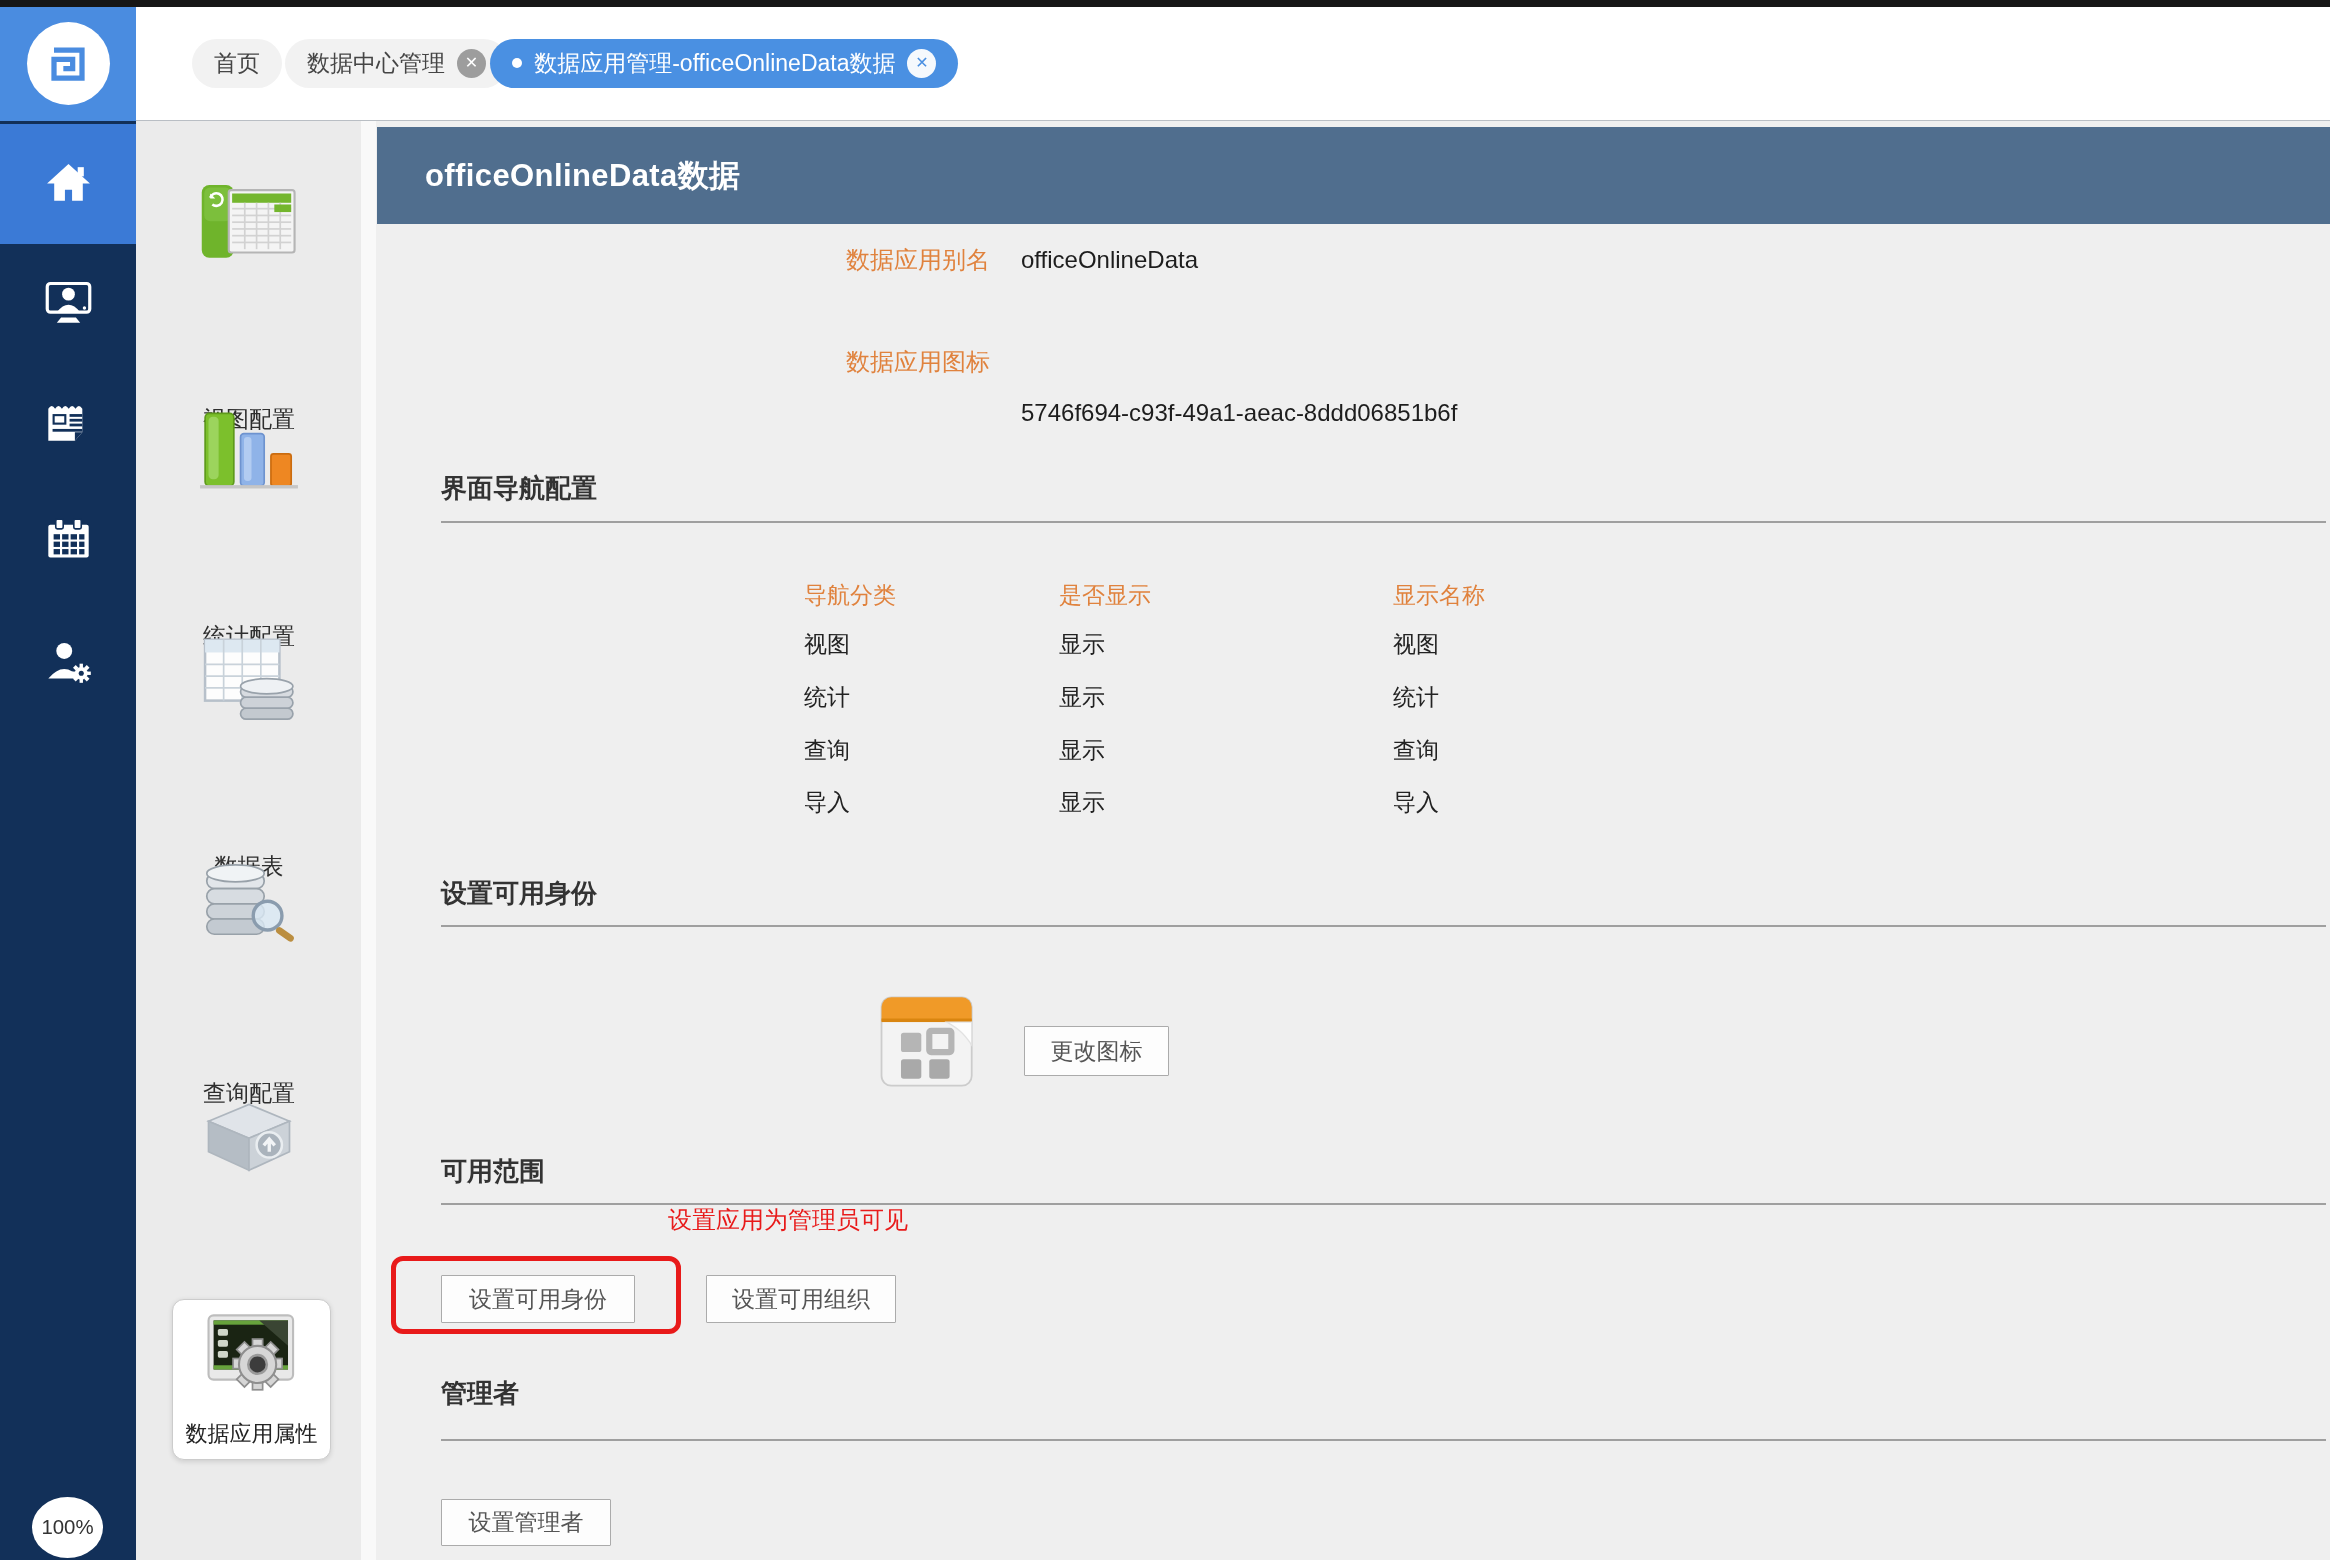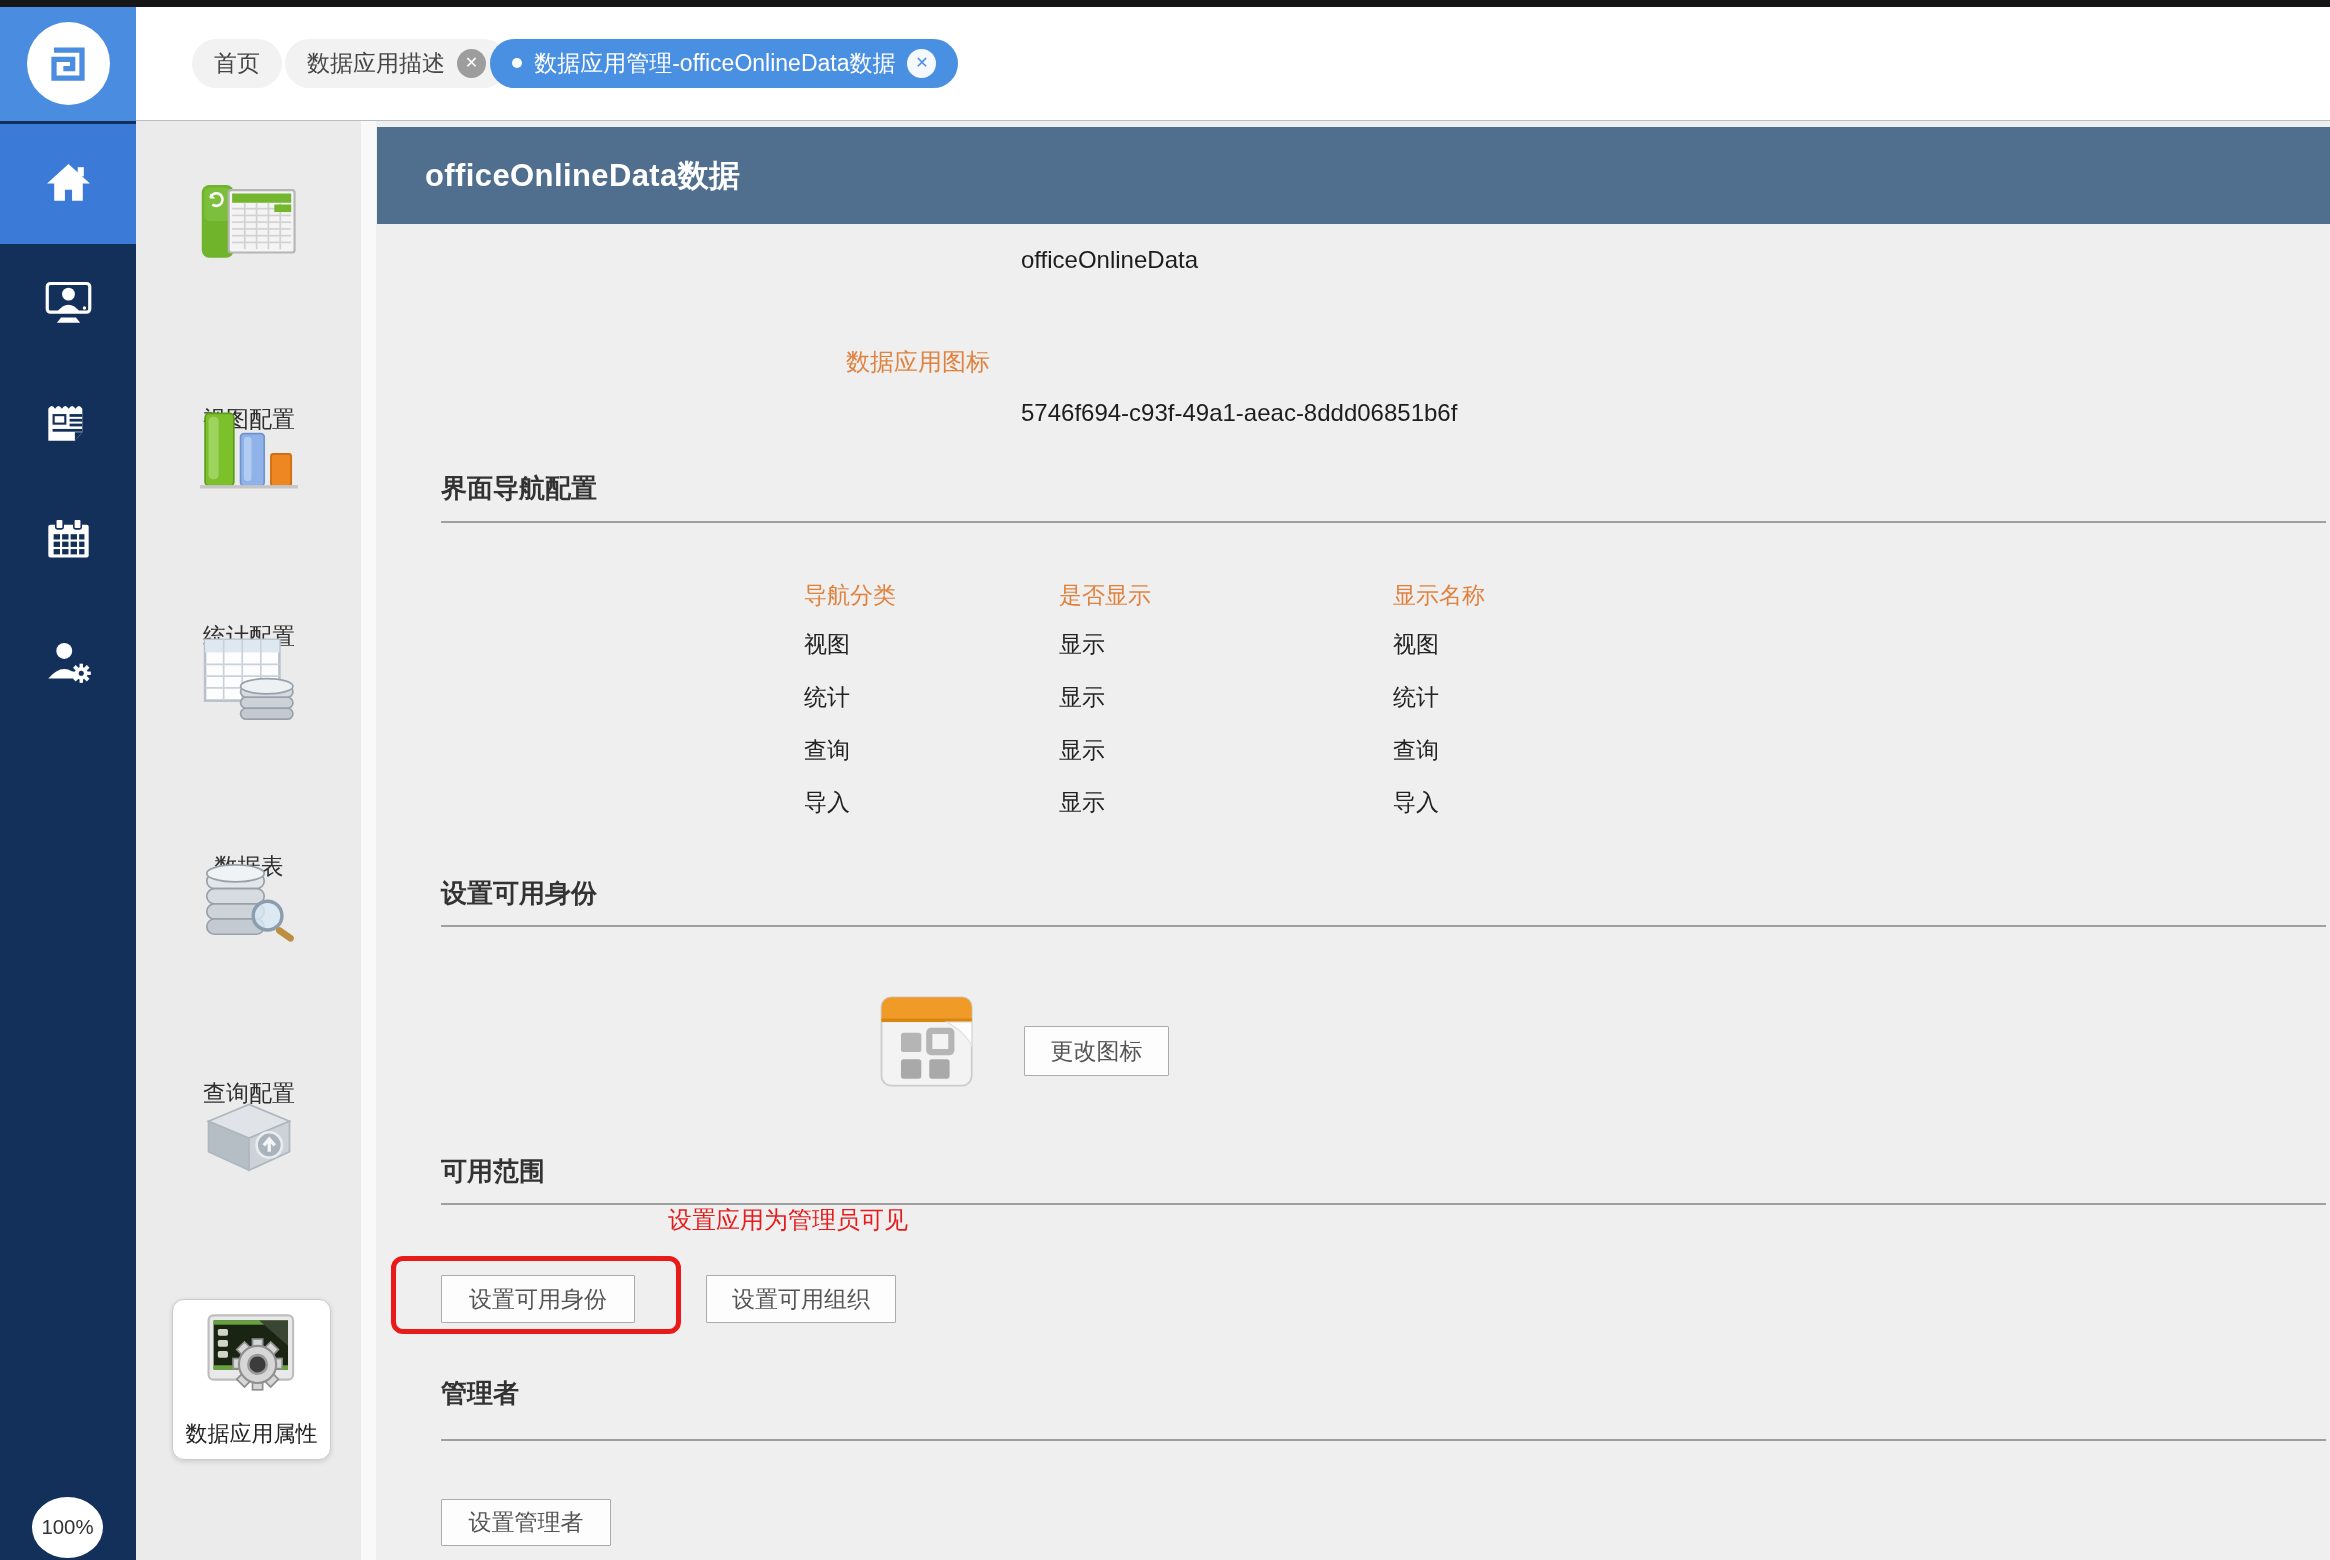--- a/index.html
+++ b/index.html
@@ -63,21 +63,21 @@
 
 <div id="stage">
 
   <div class="top-black"></div>
 
   <div class="topbar">
     <div class="pill" style="left:56px;">
       <span>首页</span>
     </div>
     <div class="pill" style="left:149px;">
-      <span>数据应用描述</span>
+      <span>数据中心管理</span>
       <span class="close close-gray">✕</span>
     </div>
     <div class="pill pill-active" style="left:354px;">
       <span class="dot"></span>
       <span>数据应用管理-officeOnlineData数据</span>
       <span class="close close-blue">✕</span>
     </div>
   </div>
 
   <div class="rail">
@@ -289,20 +289,21 @@
 
   <div class="gap-strip"></div>
 
   <div class="content">
 
     <div class="page-header">
       <div class="page-title">officeOnlineData数据</div>
     </div>
 
     <div class="frow" style="top:124px;left:0;width:1357px;">
+      <span class="flabel">数据应用别名</span>
       <span class="fvalue">officeOnlineData</span>
     </div>
     <div class="frow" style="top:226px;left:0;width:1357px;">
       <span class="flabel">数据应用图标</span>
       <span class="fvalue"></span>
     </div>
     <div class="frow" style="top:277px;left:0;width:1611px;">
       <span class="fvalue">5746f694-c93f-49a1-aeac-8ddd06851b6f</span>
     </div>
 

